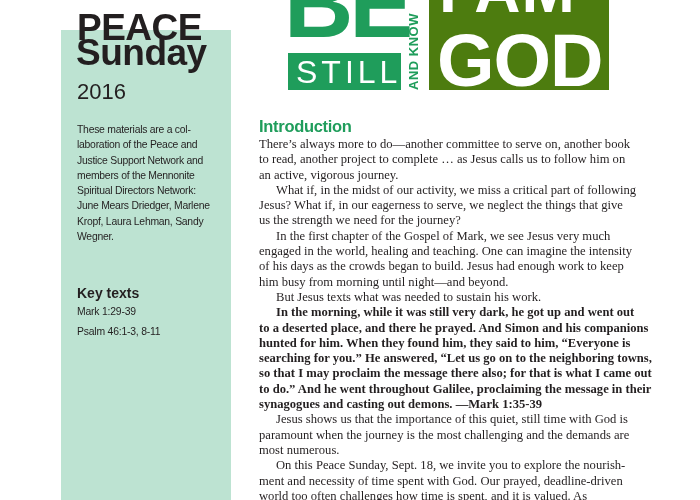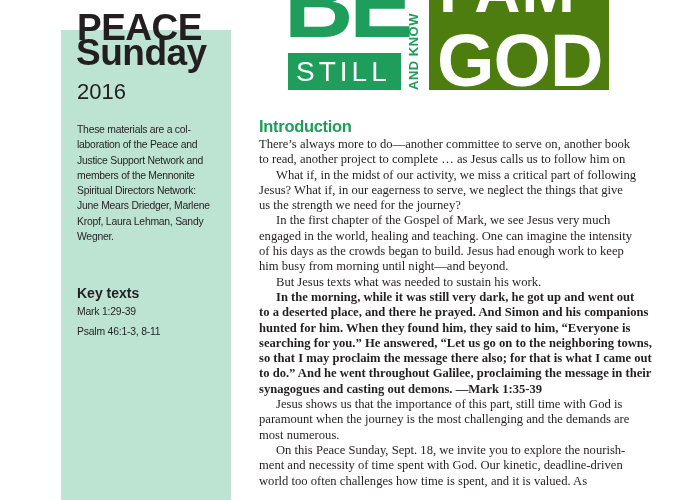--- a/index.html
+++ b/index.html
@@ -121,21 +121,21 @@
       left: 0;
       top: 53px;
       width: 113px;
       height: 37px;
       background: #1f9d5b;
     }
     .logo-still {
       position: absolute;
       left: 8px;
       top: 2px;
-      font-size: 28px;
+      font-size: 32px;
       color: #ffffff;
       line-height: 34px;
       letter-spacing: 4px;
     }
     .logo-andknow {
       position: absolute;
       left: 118px;
       top: 90px;
       transform-origin: 0 0;
       transform: rotate(-90deg);
@@ -248,20 +248,21 @@
       <div class="logo-god">GOD</div>
     </div>
   </div>
 
   <main class="main">
     <h2 class="heading">Introduction</h2>
 
     <p class="para">
       <span class="ln">There’s always more to do—another committee to serve on, another book</span>
       <span class="ln">to read, another project to complete … as Jesus calls us to follow him on</span>
+      <span class="ln">an active, vigorous journey.</span>
     </p>
 
     <p class="para">
       <span class="ln indent">What if, in the midst of our activity, we miss a critical part of following</span>
       <span class="ln">Jesus? What if, in our eagerness to serve, we neglect the things that give</span>
       <span class="ln">us the strength we need for the journey?</span>
     </p>
 
     <p class="para">
       <span class="ln indent">In the first chapter of the Gospel of Mark, we see Jesus very much</span>
@@ -278,25 +279,25 @@
       <span class="ln indent">In the morning, while it was still very dark, he got up and went out</span>
       <span class="ln">to a deserted place, and there he prayed. And Simon and his companions</span>
       <span class="ln">hunted for him. When they found him, they said to him, “Everyone is</span>
       <span class="ln">searching for you.” He answered, “Let us go on to the neighboring towns,</span>
       <span class="ln">so that I may proclaim the message there also; for that is what I came out</span>
       <span class="ln">to do.” And he went throughout Galilee, proclaiming the message in their</span>
       <span class="ln">synagogues and casting out demons. —Mark 1:35-39</span>
     </p>
 
     <p class="para">
-      <span class="ln indent">Jesus shows us that the importance of this part, still time with God is</span>
+      <span class="ln indent">Jesus shows us that the importance of this quiet, still time with God is</span>
       <span class="ln">paramount when the journey is the most challenging and the demands are</span>
       <span class="ln">most numerous.</span>
     </p>
 
     <p class="para">
       <span class="ln indent">On this Peace Sunday, Sept. 18, we invite you to explore the nourish-</span>
-      <span class="ln">ment and necessity of time spent with God. Our kinetic, deadline-driven</span>
+      <span class="ln">ment and necessity of time spent with God. Our prayed, deadline-driven</span>
       <span class="ln">world too often challenges how time is spent, and it is valued. As</span>
     </p>
   </main>
 
 </div>
 
 </body></html>

